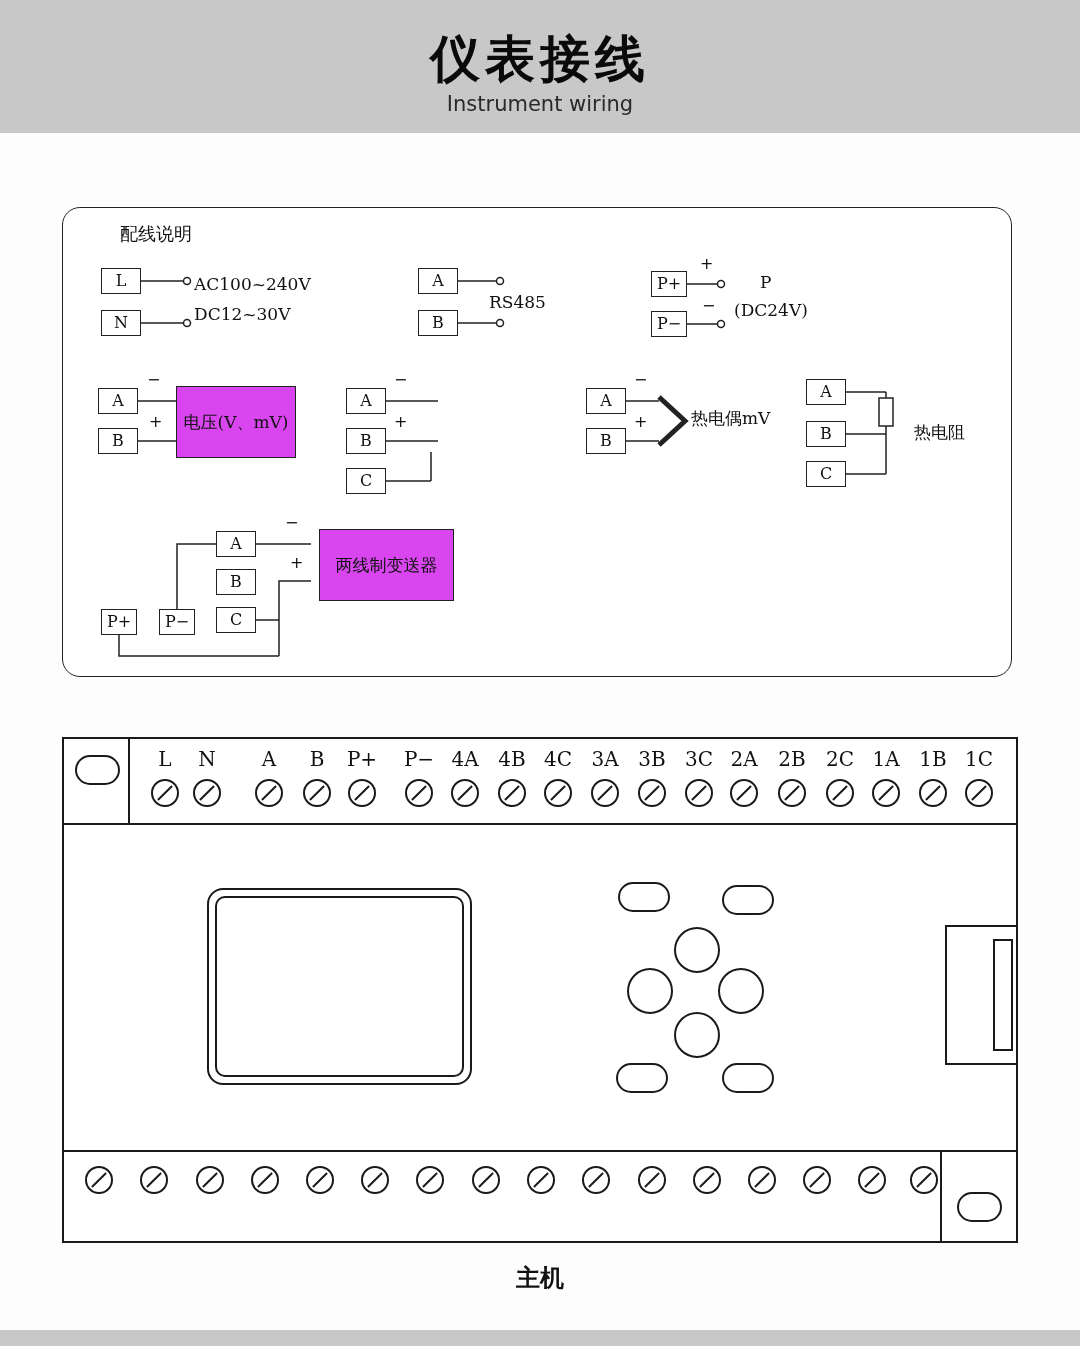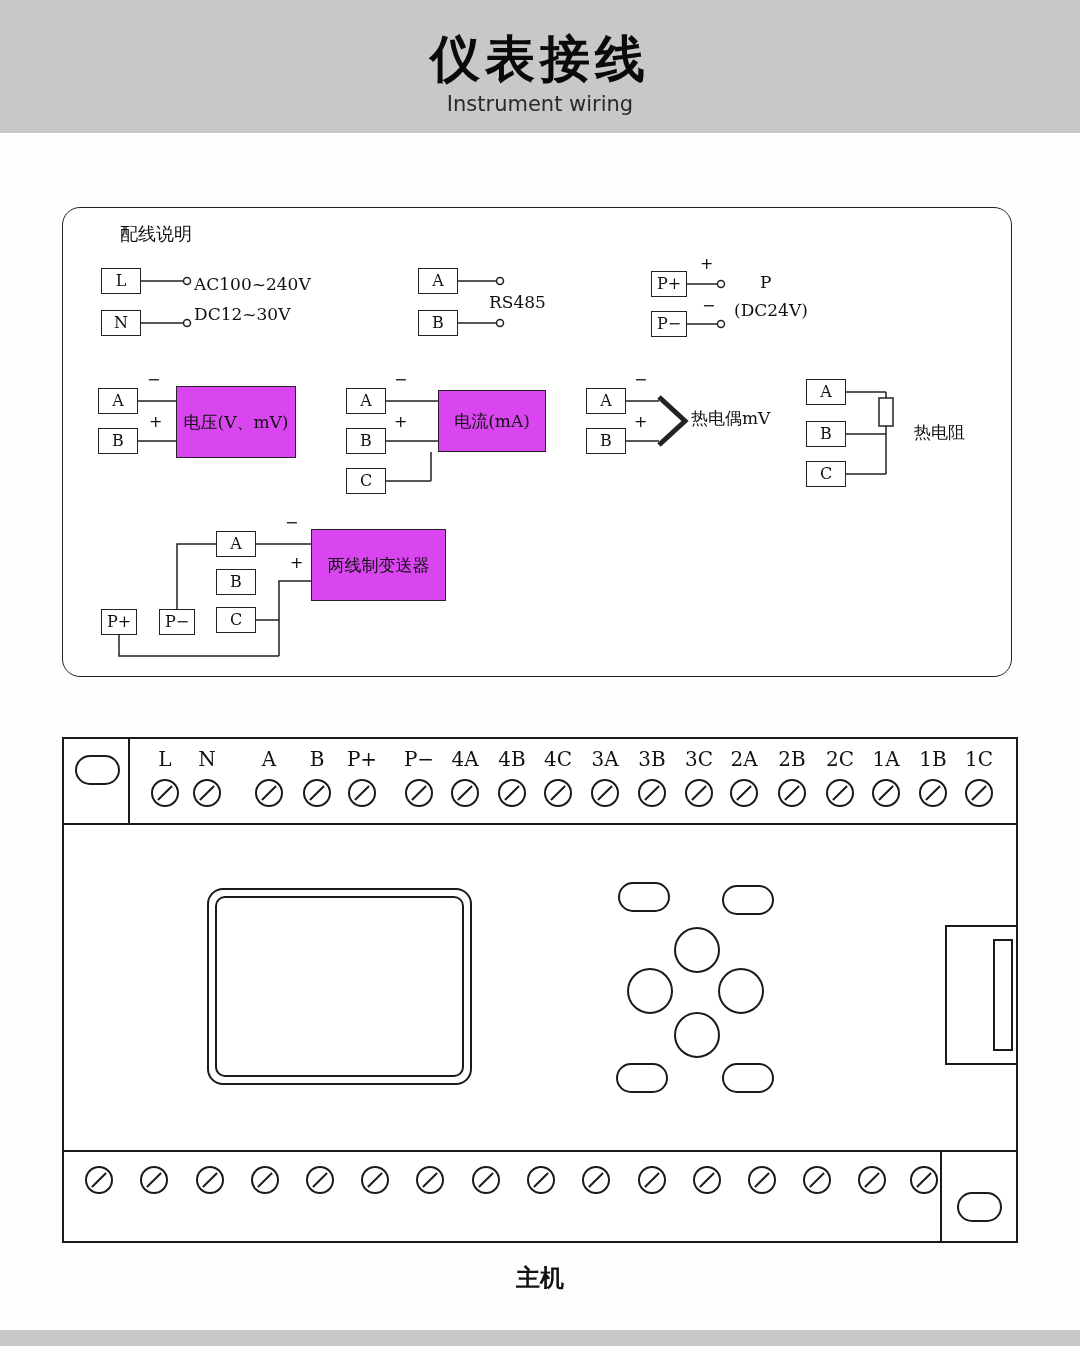--- a/index.html
+++ b/index.html
@@ -167,41 +167,40 @@
   <div class="tbox" style="left:35px;top:220px">B</div>
   <span class="sign" style="left:84px;top:162px">−</span>
   <span class="sign" style="left:86px;top:204px">+</span>
   <div class="bigbox" style="left:113px;top:178px;width:120px;height:72px">电压(V、mV)</div>
 
   <div class="tbox" style="left:283px;top:180px">A</div>
   <div class="tbox" style="left:283px;top:220px">B</div>
   <div class="tbox" style="left:283px;top:260px">C</div>
   <span class="sign" style="left:331px;top:162px">−</span>
   <span class="sign" style="left:331px;top:204px">+</span>
-  <div class="bigbox" style="left:375px;top:182px;width:108px;height:62px">电流(mA)</div>
 
   <div class="tbox" style="left:523px;top:180px">A</div>
   <div class="tbox" style="left:523px;top:220px">B</div>
   <span class="sign" style="left:571px;top:162px">−</span>
   <span class="sign" style="left:571px;top:204px">+</span>
   <div class="wlabel" style="left:628px;top:199px">热电偶mV</div>
 
   <div class="tbox" style="left:743px;top:171px">A</div>
   <div class="tbox" style="left:743px;top:213px">B</div>
   <div class="tbox" style="left:743px;top:253px">C</div>
   <div class="wlabel" style="left:851px;top:213px">热电阻</div>
 
   <div class="tbox" style="left:153px;top:323px">A</div>
   <div class="tbox" style="left:153px;top:361px">B</div>
   <div class="tbox" style="left:153px;top:399px">C</div>
   <div class="tbox narrow" style="left:38px;top:401px">P+</div>
   <div class="tbox narrow" style="left:96px;top:401px">P−</div>
   <span class="sign" style="left:222px;top:305px">−</span>
   <span class="sign" style="left:227px;top:345px">+</span>
-  <div class="bigbox" style="left:248px;top:321px;width:135px;height:72px">两线制变送器</div>
+  <div class="bigbox" style="left:256px;top:321px;width:135px;height:72px">两线制变送器</div>
 </section>
 
 <section class="device">
 
   <div class="strip-top">
     <div class="corner-left">
       <div class="oval"></div>
     </div>
     <div class="tcol" style="left:81px">
         <span class="tlabel">L</span>

